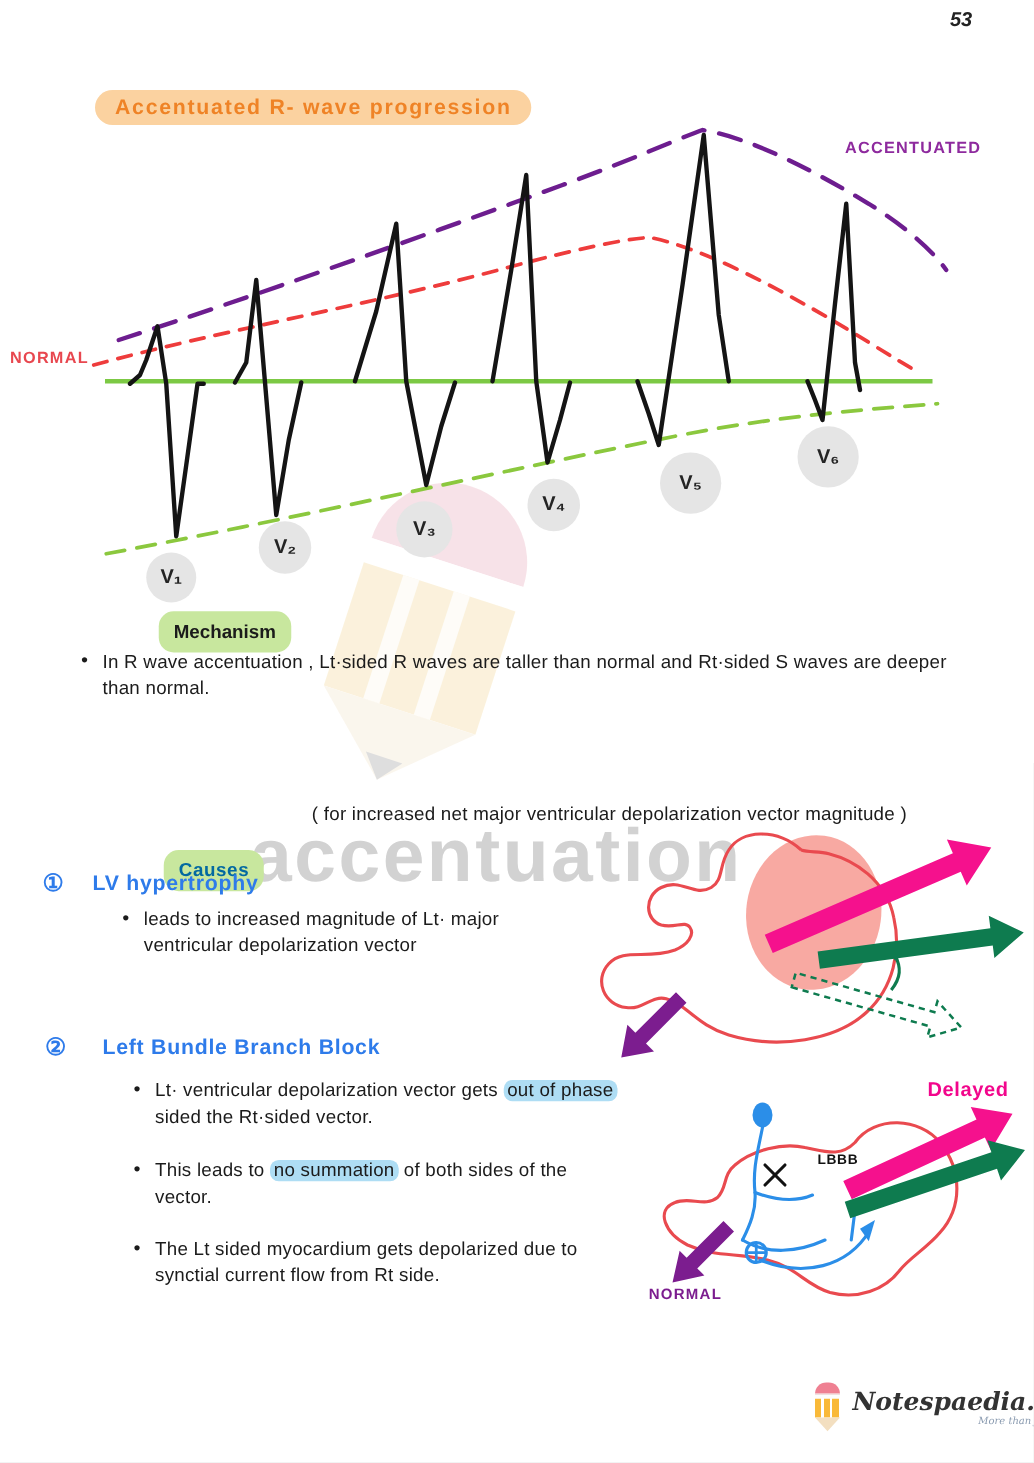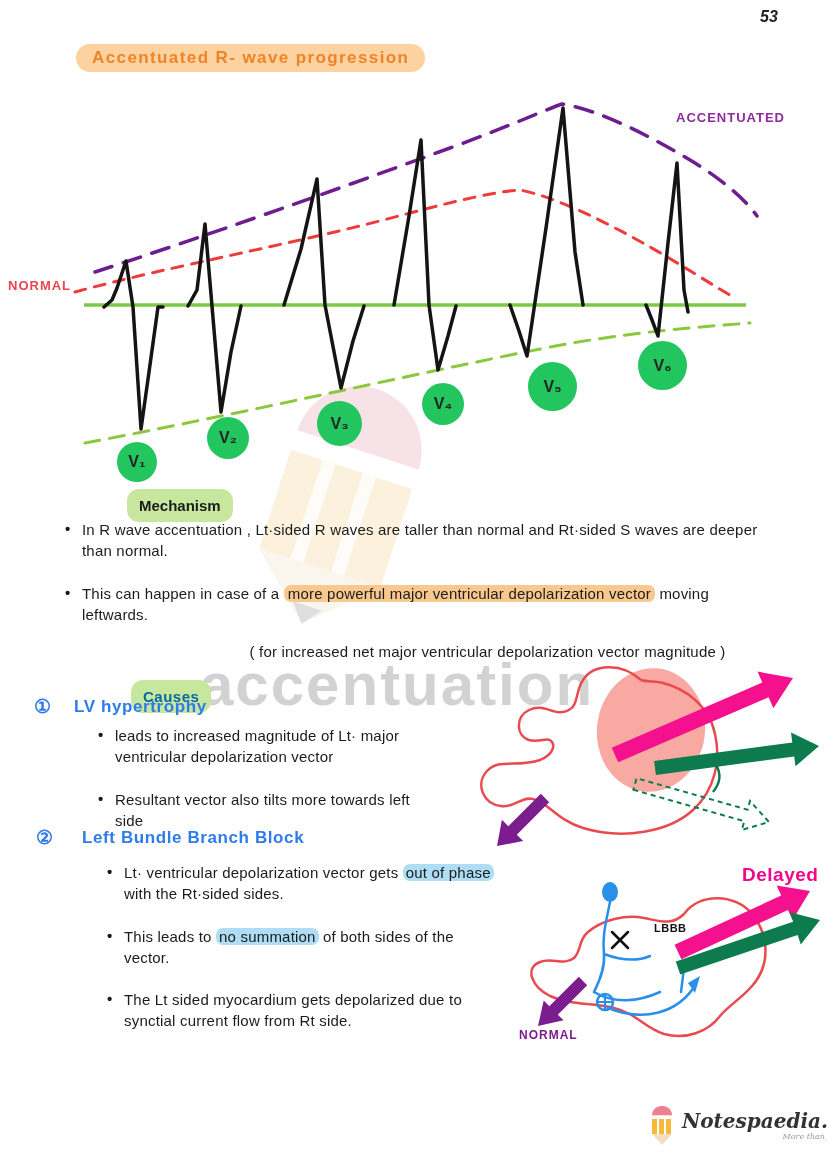--- a/index.html
+++ b/index.html
@@ -4,34 +4,34 @@
 <style>
   html,body{margin:0;padding:0;background:#e9e9e9;}
   .page{position:relative;width:827px;height:1170px;background:#ffffff;margin:0 auto;
         font-family:"Liberation Sans",sans-serif;color:#1b1b1b;overflow:hidden;}
   .abs{position:absolute;}
   .pagenum{font-size:16px;font-weight:bold;font-style:italic;color:#222;}
   .title-pill{background:#fbd2a0;color:#ef8326;font-weight:bold;font-size:17px;
         letter-spacing:1.4px;padding:4px 16px;border-radius:16px;}
   .lbl-normal{color:#e8474f;font-weight:bold;font-size:13px;letter-spacing:1px;}
   .lbl-acc{color:#8e2a9e;font-weight:bold;font-size:13px;letter-spacing:1px;}
-  .vcircle{position:absolute;border-radius:50%;background:#22c55e;display:flex;
+  .vcircle{position:absolute;border-radius:50%;background:#e5e5e5;display:flex;
         align-items:center;justify-content:center;font-weight:bold;color:#242424;font-size:16px;}
   .pill-green{background:#c8e79e;border-radius:12px;padding:8px 12px;font-weight:bold;font-size:15px;}
   .pill-green.gtext{color:#0369a1;letter-spacing:.5px;margin-top:39px;}
   .blist{display:flex;flex-direction:column;gap:21px;}
   .b{position:relative;padding-left:22px;font-size:15px;line-height:1.42;letter-spacing:.2px;}
   .b::before{content:"•";position:absolute;left:5px;top:-1px;font-weight:bold;font-size:15px;}
   .hl-orange{background:#f9c88e;border-radius:7px;padding:0 4px;}
   .hl-blue{background:#aeddf4;border-radius:7px;padding:0 3px;}
   .cause-num{color:#2e7bea;font-size:19px;font-weight:bold;}
   .cause-head{color:#2e7bea;font-size:17px;font-weight:bold;letter-spacing:.6px;}
   .note-text{font-size:15px;line-height:1.45;letter-spacing:.2px;text-align:center;}
   .watermark-text{font-size:60px;font-weight:bold;color:#c7c7c7;opacity:.8;letter-spacing:2px;}
-  .lbl-delayed{color:#f2068c;font-weight:bold;font-size:19px;letter-spacing:.5px;}
+  .lbl-delayed{color:#f2068c;font-weight:bold;font-size:16px;letter-spacing:.5px;}
   .lbl-lbbb{color:#111;font-weight:bold;font-size:11px;letter-spacing:.5px;padding-left:20px;}
   .lbl-normal2{color:#7c1d8f;font-weight:bold;font-size:12px;letter-spacing:1px;}
   .brand{display:flex;align-items:center;gap:8px;}
   .pencil{display:flex;flex-direction:column;align-items:center;width:24px;}
   .pencil .eraser{width:20px;height:9px;background:#ef8092;border-radius:10px 10px 0 0;}
   .pencil .band{width:20px;height:3px;background:#fdfdfd;border-top:1px solid #f0e0e0;}
   .pencil .body{width:20px;height:15px;background:repeating-linear-gradient(90deg,#f9b938 0 5px,#ffffff 5px 7px);}
   .pencil .tip{width:0;height:0;border-left:10px solid transparent;border-right:10px solid transparent;border-top:11px solid #f3dfc0;}
   .brand-name{font-family:"DejaVu Serif",serif;font-style:italic;font-weight:bold;font-size:20px;color:#333;line-height:1.05;}
   .brand-tag{font-family:"DejaVu Serif",serif;font-style:italic;font-size:8px;color:#8a9bb0;text-align:right;}
@@ -51,21 +51,21 @@
       <rect x="14" y="24" width="16" height="122" fill="#ffffff" opacity=".8"></rect>
       <polygon points="-75,146 75,146 0,215" fill="#f7efe0"></polygon>
       <polygon points="-18,193 18,193 0,215" fill="#c4c4c4"></polygon>
     </g>
   </svg>
 
   <div class="abs watermark-text" style="left:200px;top:650px;">accentuation</div>
 
   <div class="abs pagenum" style="left:760px;top:8px;">53</div>
 
-  <div class="abs title-pill" style="left:76px;top:44px;">Accentuated  R- wave progression</div>
+  <div class="abs title-pill" style="left:76px;top:72px;">Accentuated  R- wave progression</div>
 
   <svg class="abs" style="left:0;top:0;" width="827" height="560" viewBox="0 0 827 560">
     <path d="M95,272 C 200,238 330,192 450,148 C 505,128 545,110 562,104 C 600,110 650,136 695,163 C 722,180 744,198 757,216" fill="none" stroke="#6d1d8f" stroke-width="3.5" stroke-dasharray="18 12" stroke-linecap="round"></path>
     <path d="M75,292 C 170,266 300,243 410,213 C 455,201 498,191 520,190 C 556,197 606,222 650,247 C 682,265 712,285 735,298" fill="none" stroke="#ee3c3c" stroke-width="3" stroke-dasharray="11 9" stroke-linecap="round"></path>
     <path d="M84,305 H746" fill="none" stroke="#7cc944" stroke-width="3.5"></path>
     <path d="M85,443 C 240,414 400,377 540,349 C 625,332 700,327 750,323" fill="none" stroke="#8bc83e" stroke-width="3" stroke-dasharray="15 10" stroke-linecap="round"></path>
     <g fill="none" stroke="#141414" stroke-width="3.5" stroke-linejoin="round" stroke-linecap="round">
       <path d="M104,307 L112,300 117,288 126,261 133,307 141,429 149,372 158,307 163,307"></path>
       <path d="M188,306 L197,290 205,224 212,306 221,412 231,352 241,306"></path>
       <path d="M284,305 L301,249 317,179 325,305 341,388 353,341 364,306"></path>
@@ -83,44 +83,38 @@
   <div class="vcircle" style="left:317px;top:401px;width:45px;height:45px;">V₃</div>
   <div class="vcircle" style="left:422px;top:383px;width:42px;height:42px;">V₄</div>
   <div class="vcircle" style="left:528px;top:362px;width:49px;height:49px;">V₅</div>
   <div class="vcircle" style="left:638px;top:341px;width:49px;height:49px;">V₆</div>
 
   <div class="abs pill-green" style="left:127px;top:489px;">Mechanism</div>
   <div class="abs blist" style="left:60px;top:519px;width:715px;">
     <div class="b">
       <span>In R wave accentuation , Lt·sided R waves are taller than normal and Rt·sided S waves are deeper than normal.</span>
     </div>
-    <div class="b">
-      <span>This can happen in case of a </span><span class="hl-orange">more powerful major ventricular depolarization vector</span><span> moving leftwards.</span>
-    </div>
   </div>
 
   <div class="abs pill-green gtext" style="left:131px;top:641px;">Causes</div>
   <div class="abs note-text" style="left:215px;top:641px;width:545px;">( for increased net major ventricular depolarization vector magnitude )</div>
 
   <div class="abs cause-num" style="left:34px;top:695px;">①</div>
   <div class="abs cause-head" style="left:74px;top:697px;">LV hypertrophy</div>
   <div class="abs blist" style="left:93px;top:725px;width:345px;">
     <div class="b">
       <span>leads to increased magnitude of Lt· major ventricular depolarization vector</span>
     </div>
-    <div class="b">
-      <span>Resultant vector also tilts more towards left side</span>
-    </div>
   </div>
 
   <div class="abs cause-num" style="left:36px;top:826px;">②</div>
   <div class="abs cause-head" style="left:82px;top:828px;">Left Bundle Branch Block</div>
   <div class="abs blist" style="left:102px;top:862px;width:398px;">
     <div class="b">
-      <span>Lt· ventricular depolarization vector gets </span><span class="hl-blue">out of phase</span><span> with the Rt·sided sides.</span>
+      <span>Lt· ventricular depolarization vector gets </span><span class="hl-blue">out of phase</span><span> sided the Rt·sided vector.</span>
     </div>
     <div class="b">
       <span>This leads to </span><span class="hl-blue">no summation</span><span> of both sides of the vector.</span>
     </div>
     <div class="b">
       <span>The Lt sided myocardium gets depolarized due to synctial current flow from Rt side.</span>
     </div>
   </div>
 
   <svg id="d1" class="abs" style="left:455px;top:650px;" width="372" height="205" viewBox="0 0 372 205">

